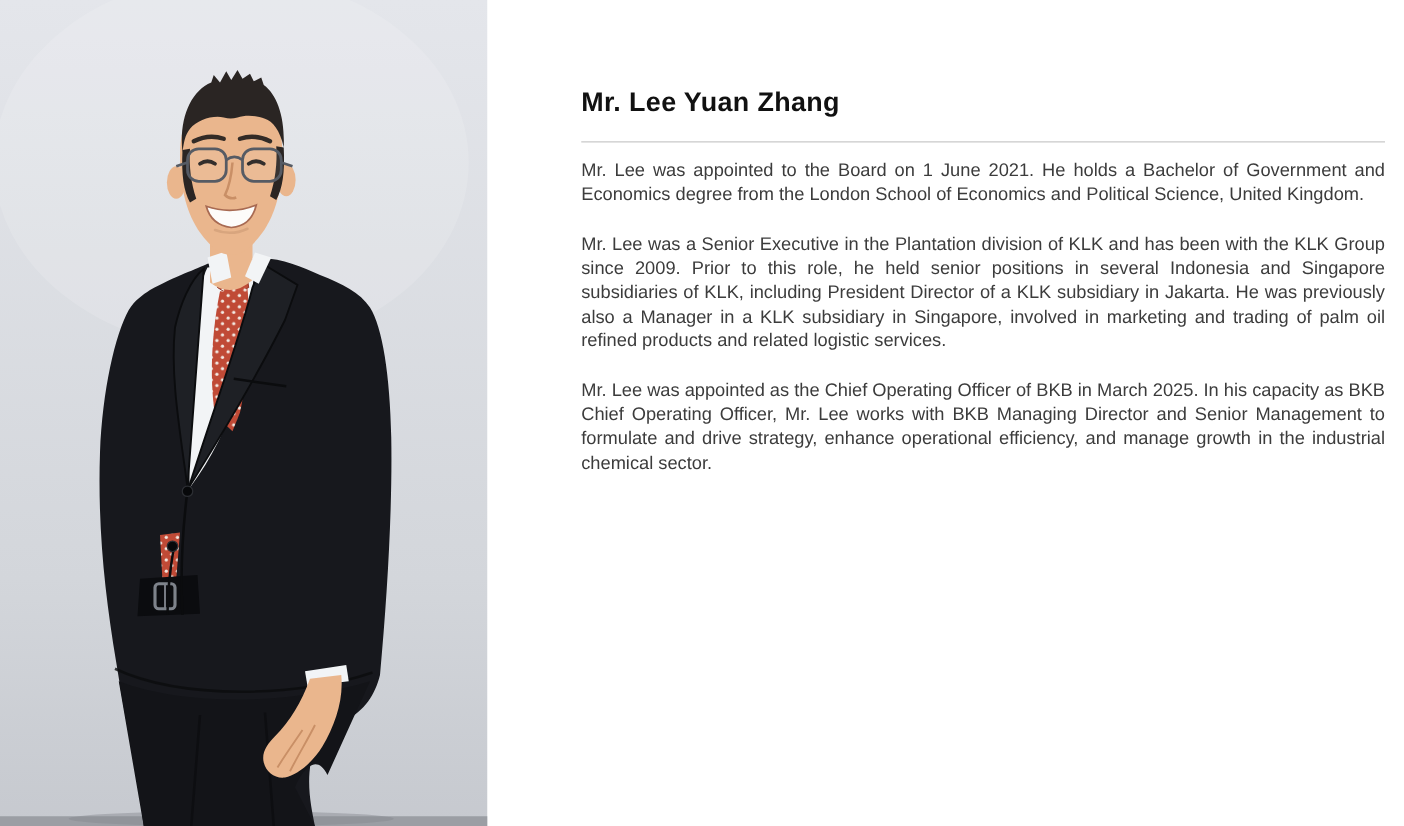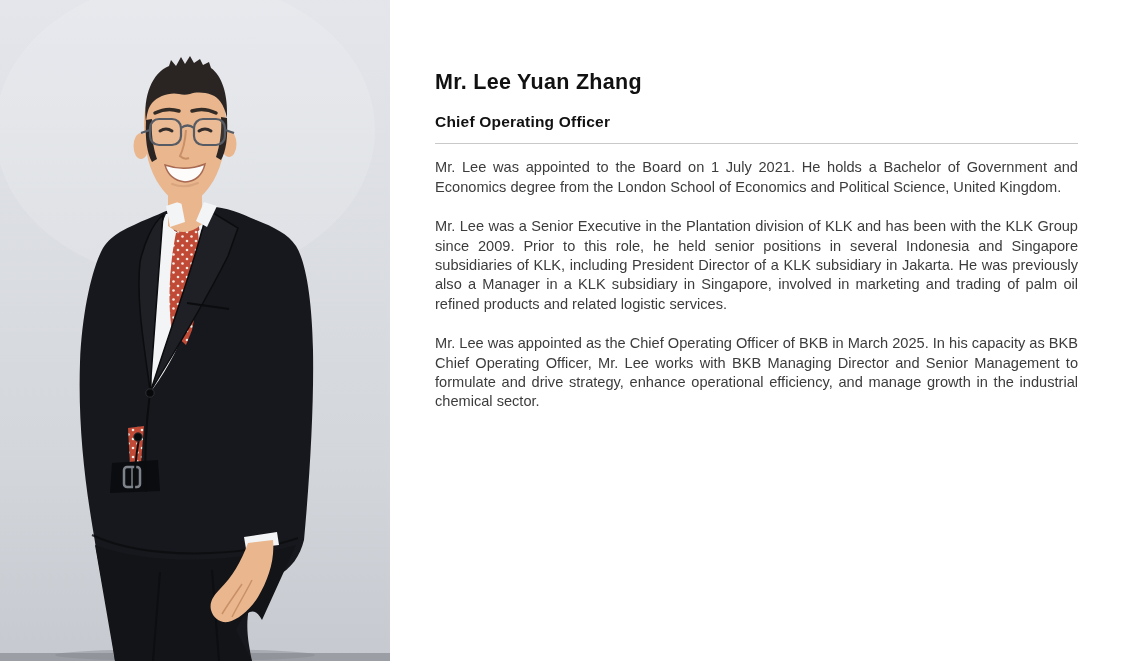--- a/index.html
+++ b/index.html
@@ -10,21 +10,21 @@
     --c-skin:#eab68d; --c-skin_shadow:#c98f66; --c-hair:#2a2523;
     --c-glasses:#565b64; --c-belt:#0b0c0f; --c-buckle:#7e838b;
     --c-heading_text:#111111; --c-body_text:#3c3c3c; --c-divider:#c9c9c9;
   }
   *{box-sizing:border-box;margin:0;padding:0}
   html,body{width:1123px;height:661px;overflow:hidden}
   body{background:var(--c-page_bg);font-family:"Liberation Sans","DejaVu Sans",sans-serif;}
   .page{position:relative;width:1123px;height:661px;background:var(--c-page_bg);}
   .photo{position:absolute;left:0;top:0;width:390px;height:661px;overflow:hidden;}
   .photo svg{display:block;width:390px;height:661px;}
-  .content{position:absolute;left:435px;top:70px;width:643px;color:var(--c-body_text);}
+  .content{position:absolute;left:465px;top:70px;width:643px;color:var(--c-body_text);}
   .name{font-size:21.5px;font-weight:700;letter-spacing:.3px;color:var(--c-heading_text);margin:0 0 17px 0;line-height:1.2;}
   .role{font-size:15.5px;font-weight:700;letter-spacing:.2px;color:var(--c-heading_text);margin:0 0 12px 0;line-height:1.2;}
   .divider{border:none;border-top:1px solid var(--c-divider);margin:0 0 14px 0;height:0;}
   .bio p{font-size:14.6px;line-height:19.4px;text-align:justify;color:var(--c-body_text);margin:0 0 20px 0;}
   
   .st1{stop-color:var(--c-backdrop_top)} .st2{stop-color:var(--c-backdrop_mid)} .st3{stop-color:var(--c-backdrop_bottom)}
   .floor{fill:var(--c-floor)}
   .suit{fill:var(--c-suit)} .suitline{stroke:var(--c-suit_shadow);fill:none}
   .lapel{fill:var(--c-lapel);stroke:var(--c-suit_shadow);stroke-width:1.5}
   .trou{fill:var(--c-trousers)}
@@ -164,22 +164,21 @@
 
           <path class="teeth" d="M165,165 Q185,172 205,164 Q201,181 185,182 Q169,180 165,165 Z"></path>
           <path d="M172,184 Q185,189 198,183" stroke="#d8a57e" stroke-width="2" fill="none" stroke-linecap="round"></path>
         </g>
       </g>
     </svg>
   </div>
 
   <div class="content">
     <h1 class="name">Mr. Lee Yuan Zhang</h1>
-    <h2 class="role">Chief Operating Officer</h2>
     <hr class="divider">
     <div class="bio">
-      <p>Mr. Lee was appointed to the Board on 1 July 2021. He holds a Bachelor of Government and Economics degree from the London School of Economics and Political Science, United Kingdom.</p>
+      <p>Mr. Lee was appointed to the Board on 1 June 2021. He holds a Bachelor of Government and Economics degree from the London School of Economics and Political Science, United Kingdom.</p>
       <p>Mr. Lee was a Senior Executive in the Plantation division of KLK and has been with the KLK Group since 2009. Prior to this role, he held senior positions in several Indonesia and Singapore subsidiaries of KLK, including President Director of a KLK subsidiary in Jakarta. He was previously also a Manager in a KLK subsidiary in Singapore, involved in marketing and trading of palm oil refined products and related logistic services.</p>
       <p>Mr. Lee was appointed as the Chief Operating Officer of BKB in March 2025. In his capacity as BKB Chief Operating Officer, Mr. Lee works with BKB Managing Director and Senior Management to formulate and drive strategy, enhance operational efficiency, and manage growth in the industrial chemical sector.</p>
     </div>
   </div>
 
 </div>
 
 </body></html>

